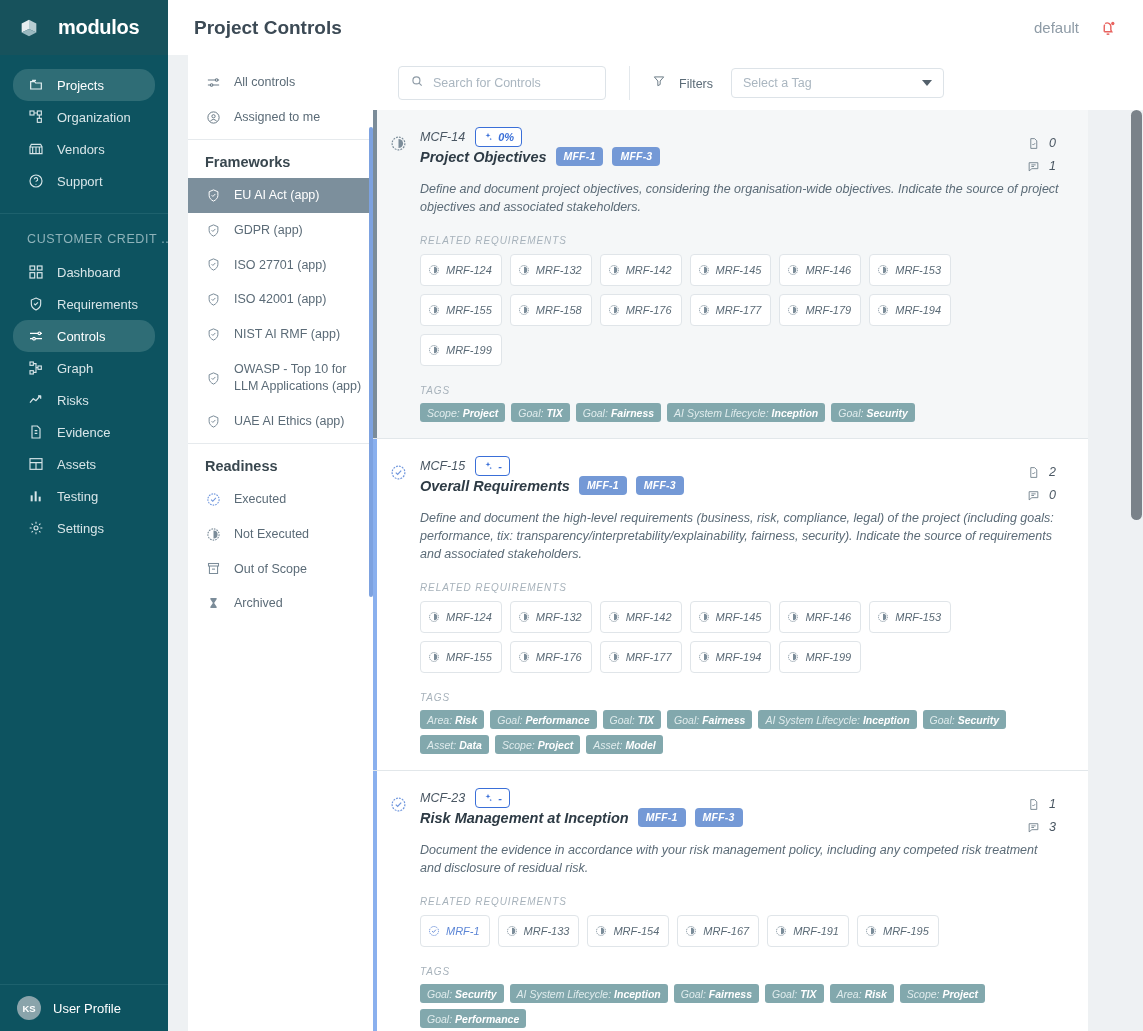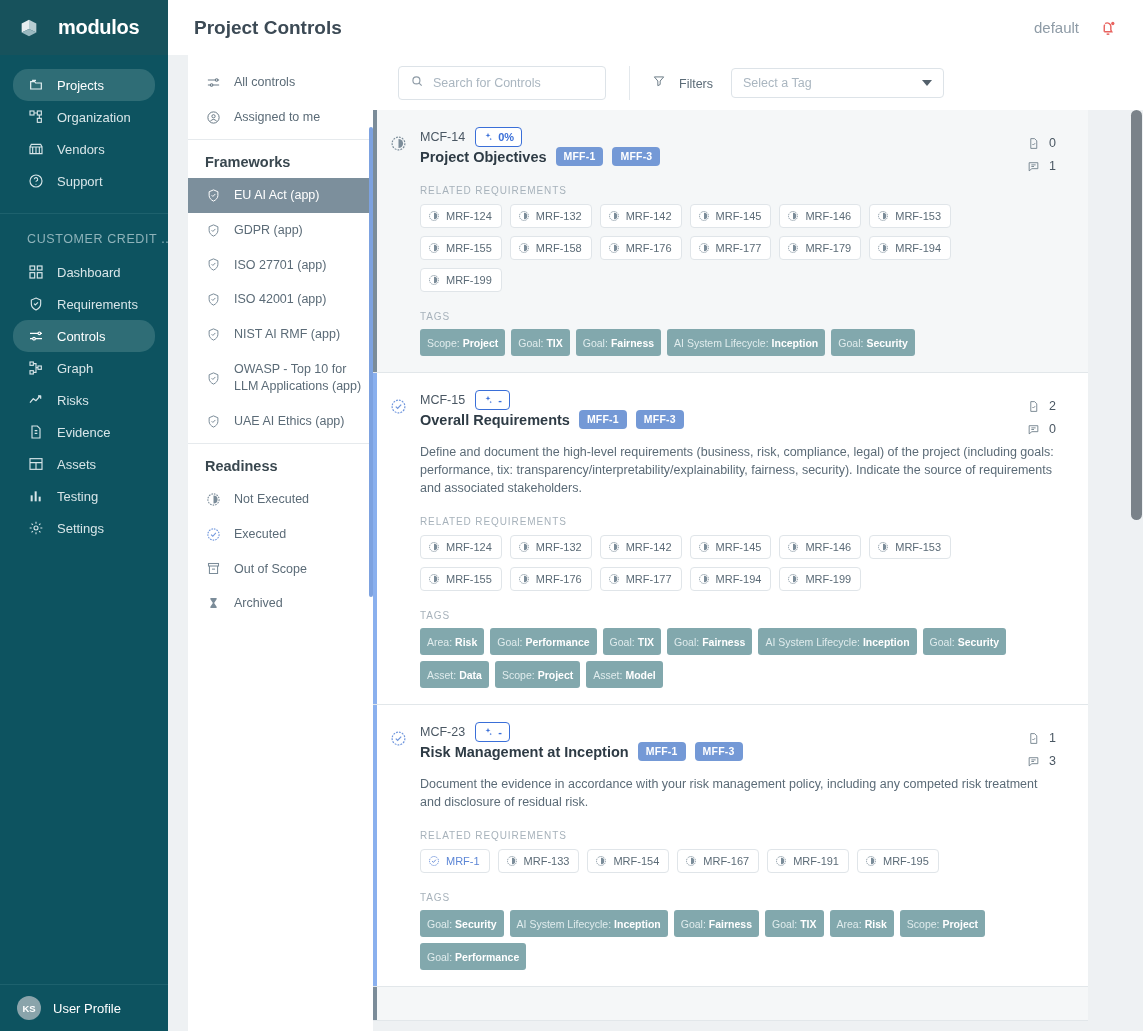--- a/index.html
+++ b/index.html
@@ -124,20 +124,21 @@
     display: flex; align-items: center; padding: 0 11px;
     font-size: 12.5px; color: #aab6c0; cursor: pointer; background:#fff;
   }
   .caret { margin-left: auto; width: 0; height: 0;
     border-left: 5px solid transparent; border-right: 5px solid transparent;
     border-top: 6px solid #53606b; }
 
   .cards-scroll {
     flex: 1 1 auto; overflow: hidden; position: relative;
     background: #eef1f3;
+    font-style: italic;
   }
   .card {
     position: relative; margin-left: 0; margin-right: 55px;
     padding: 17px 20px 16px 47px;
     border-bottom: 1px solid #e2e7ea;
   }
   .card.exec { background: #ffffff; }
   .card.notexec { background: #f5f7f8; }
   .card-accent {
     position: absolute; left: 0; top: 0; bottom: 0; width: 4px;
@@ -164,27 +165,27 @@
   .card-desc {
     margin-top: 14px; font-size: 12.5px; color: #5b6b77; line-height: 1.44;
     max-width: 640px;
   }
   .section-label {
     margin-top: 19px; font-size: 10px; color: #a7b2bb; letter-spacing: 0.9px;
   }
   .chip-row { display: flex; flex-wrap: wrap; gap: 8px; margin-top: 8px; max-width: 610px; }
   .req-chip {
     border: 1px solid #e0e5e9; border-radius: 4px; background: #ffffff;
-    height: 24px; display: inline-flex; align-items: center; gap: 6px;
+    height: 32px; display: inline-flex; align-items: center; gap: 6px;
     padding: 0 9px 0 7px; font-size: 11px; color: #5b6b77; cursor: pointer;
   }
   .req-chip.done { color: #5c86d6; }
   .tag-row { display: flex; flex-wrap: wrap; gap: 6px; margin-top: 7px; max-width: 615px; }
   .tag {
-    background: #82a8ad; border-radius: 3px; height: 27px;
+    background: #82a8ad; border-radius: 3px; height: 19px;
     display: inline-flex; align-items: center; padding: 0 7px;
     font-size: 10.5px; color: #e0eced; cursor: pointer; white-space: nowrap;
   }
   .tag b { color: #ffffff; font-weight: 700; margin-left: 3px; }
 
   .card-meta {
     position: absolute; right: 32px; top: 26px;
     display: flex; flex-direction: column; gap: 9px;
   }
   .meta-row { display: flex; align-items: center; gap: 9px; font-size: 12.5px; color: #4a5763; }
@@ -469,35 +470,35 @@
             </svg>
           </span>
           <span>UAE AI Ethics (app)</span>
         </div>
 
         <div class="panel-sep"></div>
         <div class="panel-heading">Readiness</div>
 
         <div class="panel-item">
           <span class="ico">
+            <svg viewBox="0 0 24 24" width="15" height="15" fill="none" stroke="#6f96dd" stroke-width="1.7">
+              <circle cx="12" cy="12" r="9" stroke-dasharray="2.6 1.6"></circle>
+                <path d="M8.2 12.2l2.6 2.6 5-5.4"></path>
+            </svg>
+          </span>
+          <span>Executed</span>
+        </div>
+        <div class="panel-item">
+          <span class="ico">
             <svg viewBox="0 0 24 24" width="15" height="15">
               <circle cx="12" cy="12" r="9" fill="none" stroke="#7b8c99" stroke-width="1.7" stroke-dasharray="2.6 1.6"></circle>
               <path d="M12 5.5a6.5 6.5 0 0 1 0 13z" fill="#7b8c99"></path>
             </svg>
           </span>
           <span>Not Executed</span>
-        </div>
-        <div class="panel-item">
-          <span class="ico">
-            <svg viewBox="0 0 24 24" width="15" height="15" fill="none" stroke="#6f96dd" stroke-width="1.7">
-              <circle cx="12" cy="12" r="9" stroke-dasharray="2.6 1.6"></circle>
-                <path d="M8.2 12.2l2.6 2.6 5-5.4"></path>
-            </svg>
-          </span>
-          <span>Executed</span>
         </div>
         <div class="panel-item">
           <span class="ico">
             <svg viewBox="0 0 24 24" width="15" height="15" fill="none" stroke="#7b8c99" stroke-width="1.7">
               <rect x="4" y="4" width="16" height="4"></rect>
                 <path d="M5.5 8v12h13V8"></path>
                 <path d="M9.5 13h5"></path>
             </svg>
           </span>
           <span>Out of Scope</span>
@@ -559,20 +560,21 @@
                   <path d="M18.5 14l.8 2.2 2.2.8-2.2.8-.8 2.2-.8-2.2-2.2-.8 2.2-.8z"></path>
                 </svg>
                 <span>0%</span>
               </span>
             </div>
             <div class="card-title-row">
               <span class="card-title">Project Objectives</span>
               <span class="mff-chip">MFF-1</span>
               <span class="mff-chip">MFF-3</span>
             </div>
+            <div class="card-desc">Define and document project objectives, considering the organisation-wide objectives. Indicate the source of project objectives and associated stakeholders.</div>
             <div class="section-label">RELATED REQUIREMENTS</div>
             <div class="chip-row">
                 <span class="req-chip">
                   <svg viewBox="0 0 24 24" width="12" height="12">
                     <circle cx="12" cy="12" r="9" fill="none" stroke="#7b8c99" stroke-width="1.8" stroke-dasharray="2.6 1.6"></circle>
                     <path d="M12 5.5a6.5 6.5 0 0 1 0 13z" fill="#7b8c99"></path>
                   </svg>
                   <span>MRF-124</span>
                 </span>
                 <span class="req-chip">

